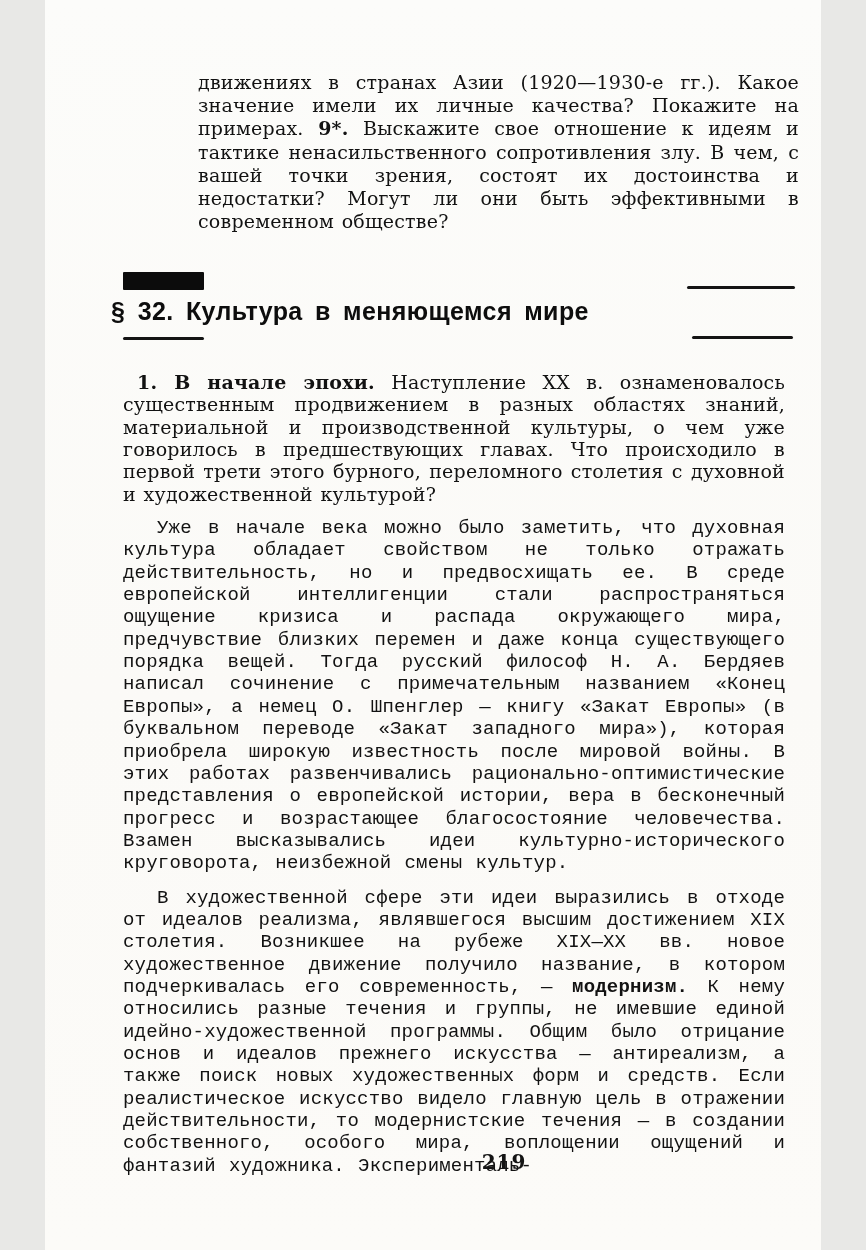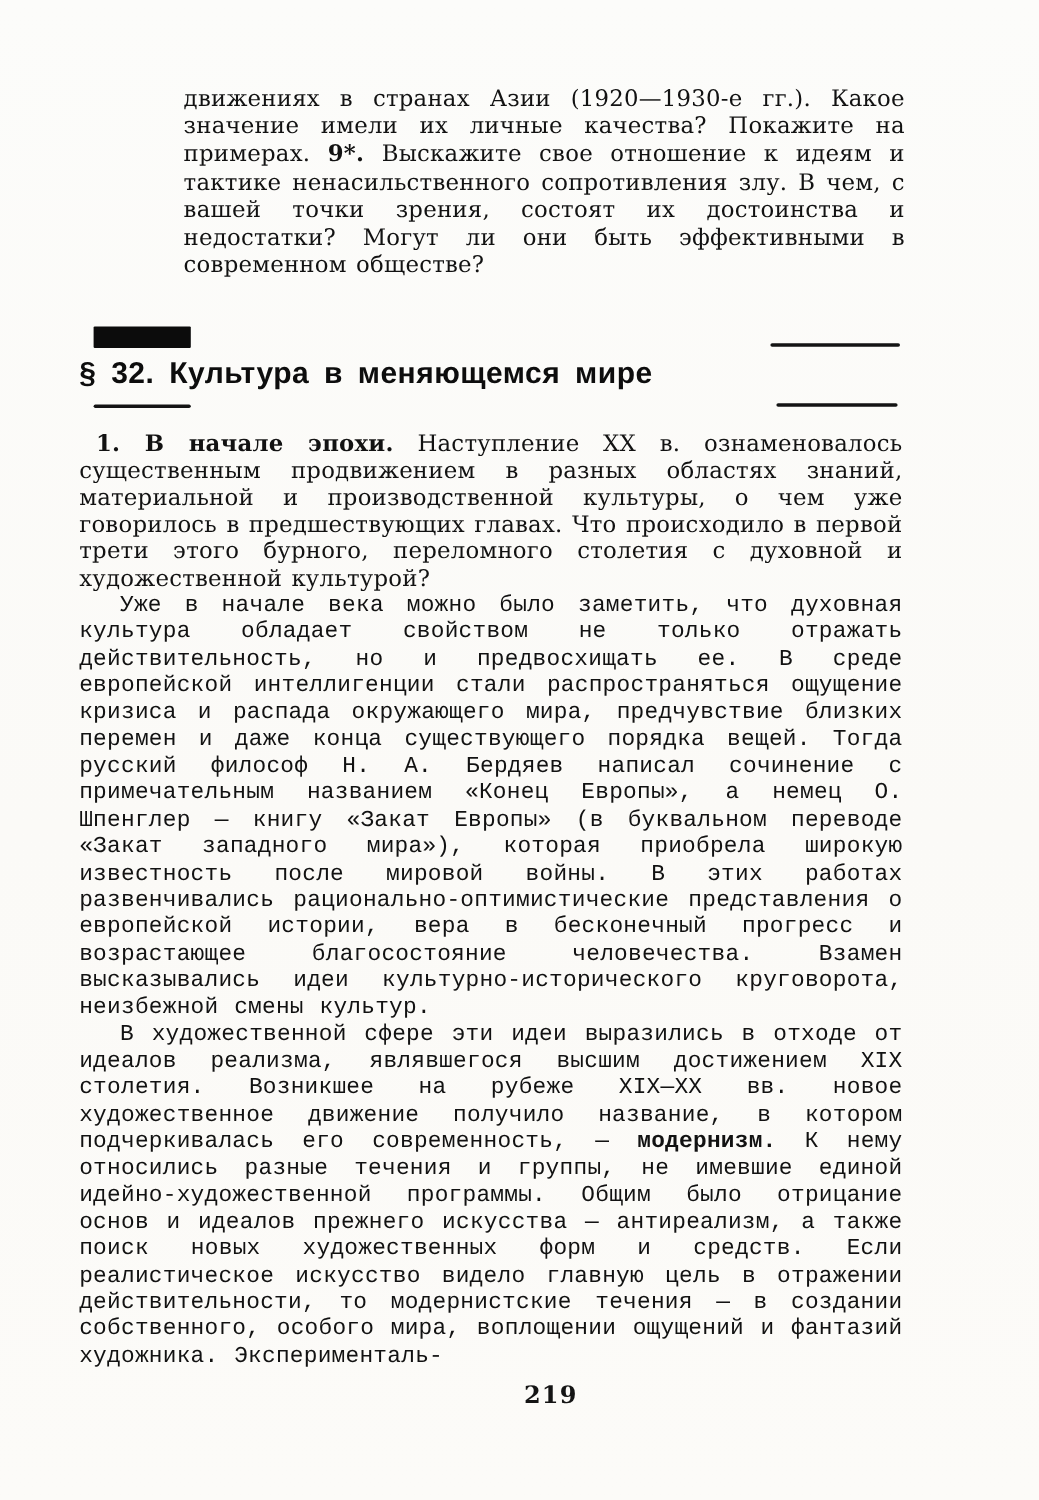--- a/index.html
+++ b/index.html
@@ -3,21 +3,21 @@
 <meta charset="utf-8">
 <title>Скан страницы 219</title>
 <style>
   html, body {
     margin: 0;
     padding: 0;
     background: #e8e8e6;
   }
   .page {
     position: relative;
-    width: 866px;
+    width: 776px;
     height: 1250px;
     margin: 0 auto;
     background: linear-gradient(180deg, #fcfcfa 0%, #fbfaf7 55%, #fcfbf8 100%);
     color: #151515;
     overflow: hidden;
     font-family: "DejaVu Serif", "Liberation Serif", serif;
   }
 
   
   .question-block {
@@ -74,21 +74,21 @@
     left: 66px;
     width: 686px;
     font-size: 19px;
     line-height: 22.35px;
     letter-spacing: 0.2px;
     word-spacing: 1.5px;
     text-align: justify;
     color: #121212;
   }
   .body-text p {
-    margin: 0;
+    margin: 12px;
   }
   .para-first  { text-indent: 14px; }
   .para-indent { text-indent: 34px; font-family: Liberation Mono, monospace; }
   .b { font-weight: 700; }
 
   .page-number {
     position: absolute;
     top: 1150px;
     left: 0;
     width: 866px;

